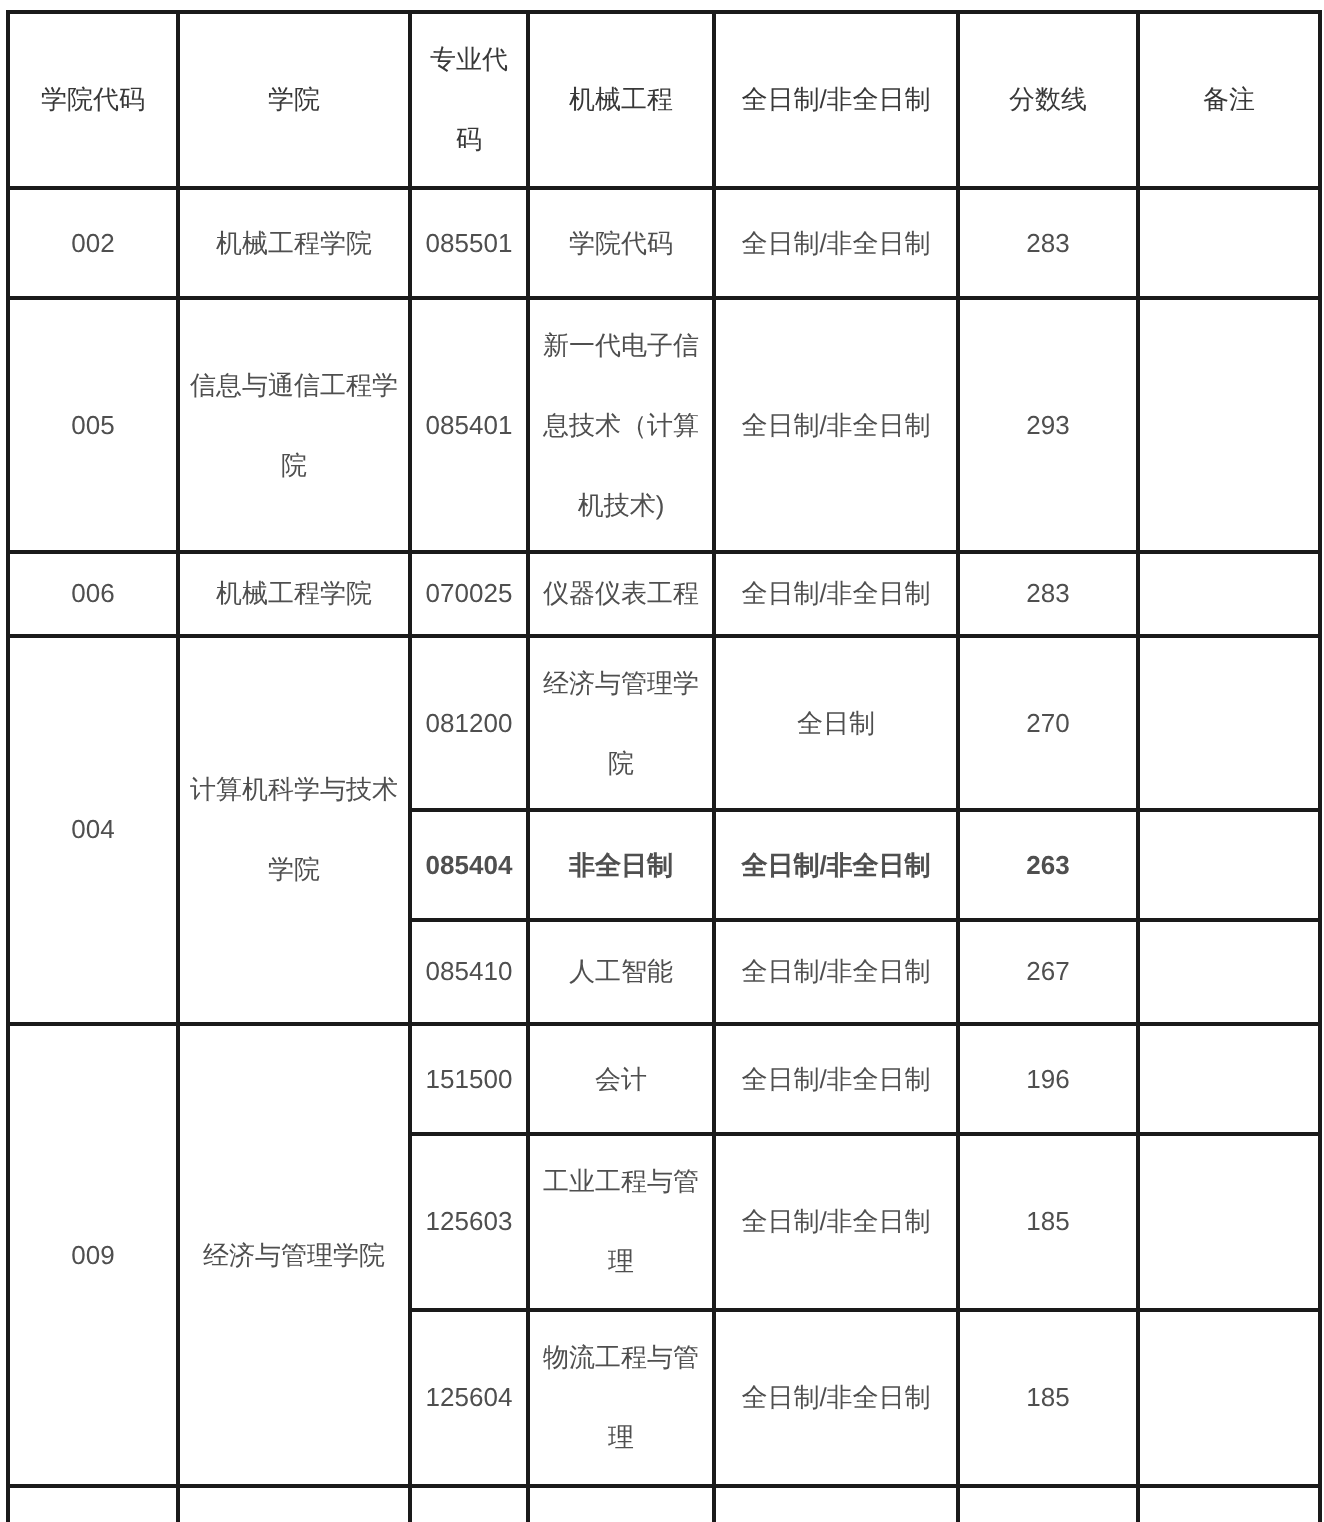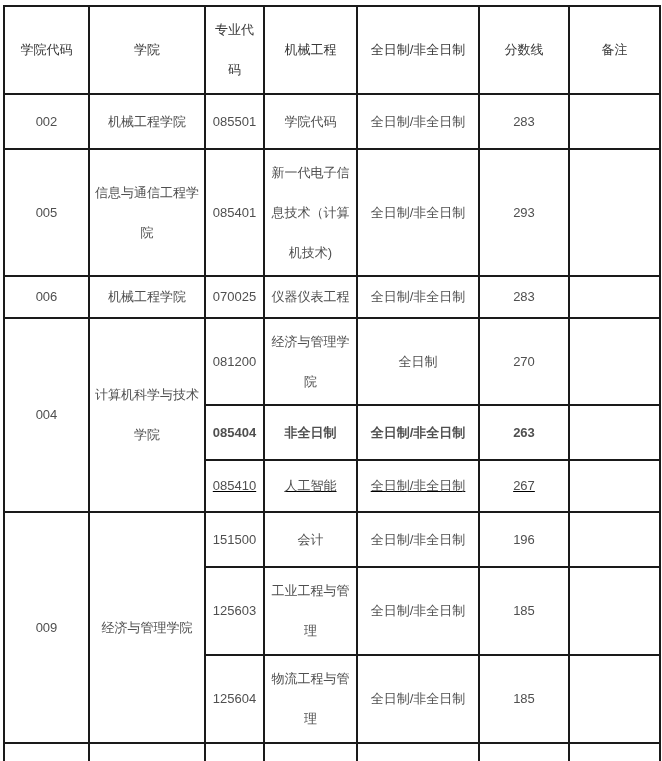--- a/index.html
+++ b/index.html
@@ -44,21 +44,21 @@
   .score-table th {
     font-weight: normal;
     color: var(--header-text, #383838);
   }
   tr.r-head  { height: 88px; }
   tr.r1      { height: 55px; }
   tr.r2      { height: 127px; }
   tr.r3      { height: 36px; }
   tr.r4      { height: 87px; }
   tr.r5      { height: 55px; font-weight: bold; }
-  tr.r6      { height: 52px; text-decoration: underline; }
+  tr.r6      { height: 52px; }
   tr.r7      { height: 55px; }
   tr.r8      { height: 88px; }
   tr.r9      { height: 88px; }
   tr.r-part  { height: 40px; }
 </style>
 </head>
 <body>
 
 <div class="page">
   <table class="score-table">

